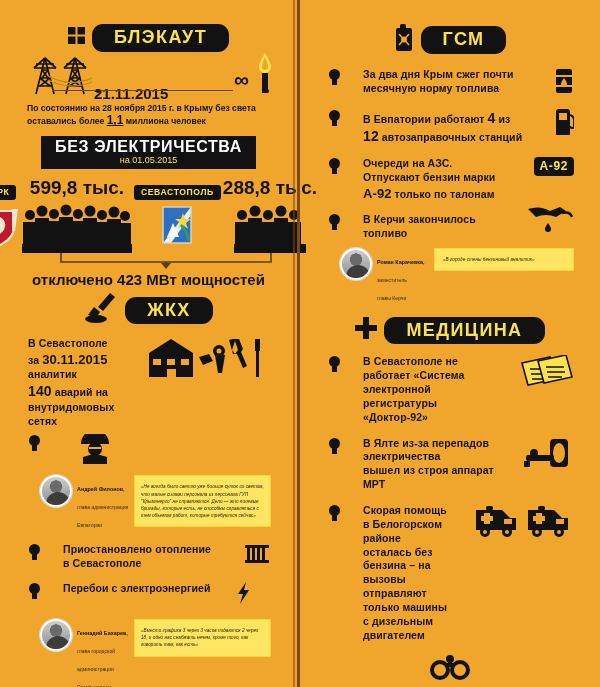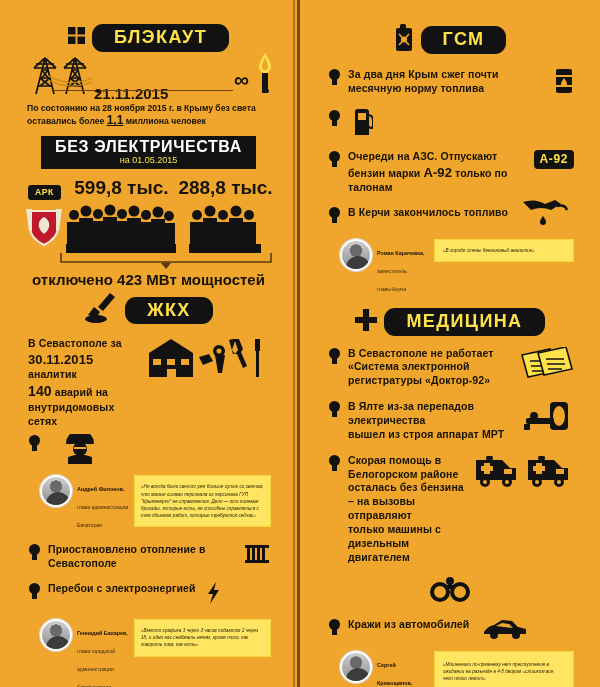--- a/index.html
+++ b/index.html
@@ -23,21 +23,21 @@
           padding:3px 22px 4px 22px; font-weight:bold;
           font-size:18px; letter-spacing:1.4px; line-height:1.15;
           text-align:center; }
   .pill2 { background:#121212; color:#fff; border-radius:0;
            padding:2px 14px 4px; text-align:center; }
   .pill2 .t1 { color:#fff; font-weight:bold; font-size:16px;
                letter-spacing:.6px; display:block;}
   .pill2 .t2 { color:#ffe24a; font-size:9px; display:block; margin-top:-1px;}
 
   
-  .row { display:flex; align-items:flex-start; gap:7px;
+  .row { display:flex; align-items:flex-start; gap:22px;
          padding:3px 8px 3px 10px; }
   .bulb { flex:0 0 auto; width:13px; height:17px; position:relative; margin-top:1px;}
   .bulb i { position:absolute; left:1px; top:0; width:11px; height:11px;
             background:#121212; border-radius:50%; }
   .bulb b { position:absolute; left:4px; top:10px; width:5px; height:6px;
             background:#121212; }
   .txt { font-size:10.5px; font-weight:bold; color:#17120a;
          line-height:1.32; letter-spacing:.1px; }
   .txt .big { font-size:14px; }
   .txt .big2 { font-size:13px; }
@@ -208,20 +208,33 @@
                 </g>
               <g>
                   <circle cx="103" cy="17" r="5"></circle>
                   <path d="M96 24 h13 v30 h-13z"></path>
                 </g>
               <rect x="0" y="45" width="110" height="9"></rect>
             </g>
           </svg>
         </span>
       </div>
+      <div class="stat" style="padding-bottom:2px">
+        <span class="tag">СЕВАСТОПОЛЬ</span>
+        <span style="margin-top:3px">
+          <svg width="36" height="44" viewBox="0 0 36 44">
+            <rect x="4" y="4" width="28" height="36" fill="#2f6fc4"></rect>
+            <path d="M4 40 L32 4 L32 12 L12 40 Z" fill="#eef2f7"></path>
+            <path d="M8 34 h12 l-6 -14 z" fill="#fff"></path>
+            <path d="M24 10 l2 6 6 0 -5 4 2 6 -5 -4 -5 4 2 -6 -5 -4 6 0z" fill="#ffd73b"></path>
+            <path d="M22 22 q6 6 8 16" stroke="#2fa05a" stroke-width="2.5" fill="none"></path>
+            <rect x="4" y="4" width="28" height="36" fill="none" stroke="#d9d2bd" stroke-width="1.5"></rect>
+          </svg>
+        </span>
+      </div>
       <div class="stat">
         <span class="num">288,8 тыс.</span>
         <span class="crowd">
           <svg width="72" height="54" viewBox="0 0 72 54">
             <g fill="#121212">
               <g>
                   <circle cx="8" cy="16" r="5"></circle>
                   <path d="M1 23 h14 v31 h-14z"></path>
                 </g>
               <g>
@@ -421,20 +434,27 @@
           </g>
         </svg>
       </span>
     </div>
 
     <div class="row" style="padding-top:8px">
       <span class="bulb">
           <i></i>
           <b></b>
         </span>
+      <span class="txt">
+        <span>В Евпатории работают</span>
+        <span class="big">4</span>
+        <span>из</span>
+        <span class="big">12</span>
+        <span>автозаправочных станций</span>
+      </span>
       <span style="margin-left:5px">
         <svg width="20" height="26" viewBox="0 0 20 26">
           <g fill="#121212">
             <path d="M2 3 a3 3 0 0 1 3 -3 h8 a3 3 0 0 1 3 3 v23 h-14z"></path>
             <rect x="5" y="4" width="8" height="7" fill="#f0a52c"></rect>
             <path d="M16 6 q4 1 4 5 v6 a2 2 0 0 1 -4 0" stroke="#121212" stroke-width="2" fill="none"></path>
           </g>
         </svg>
       </span>
     </div>

